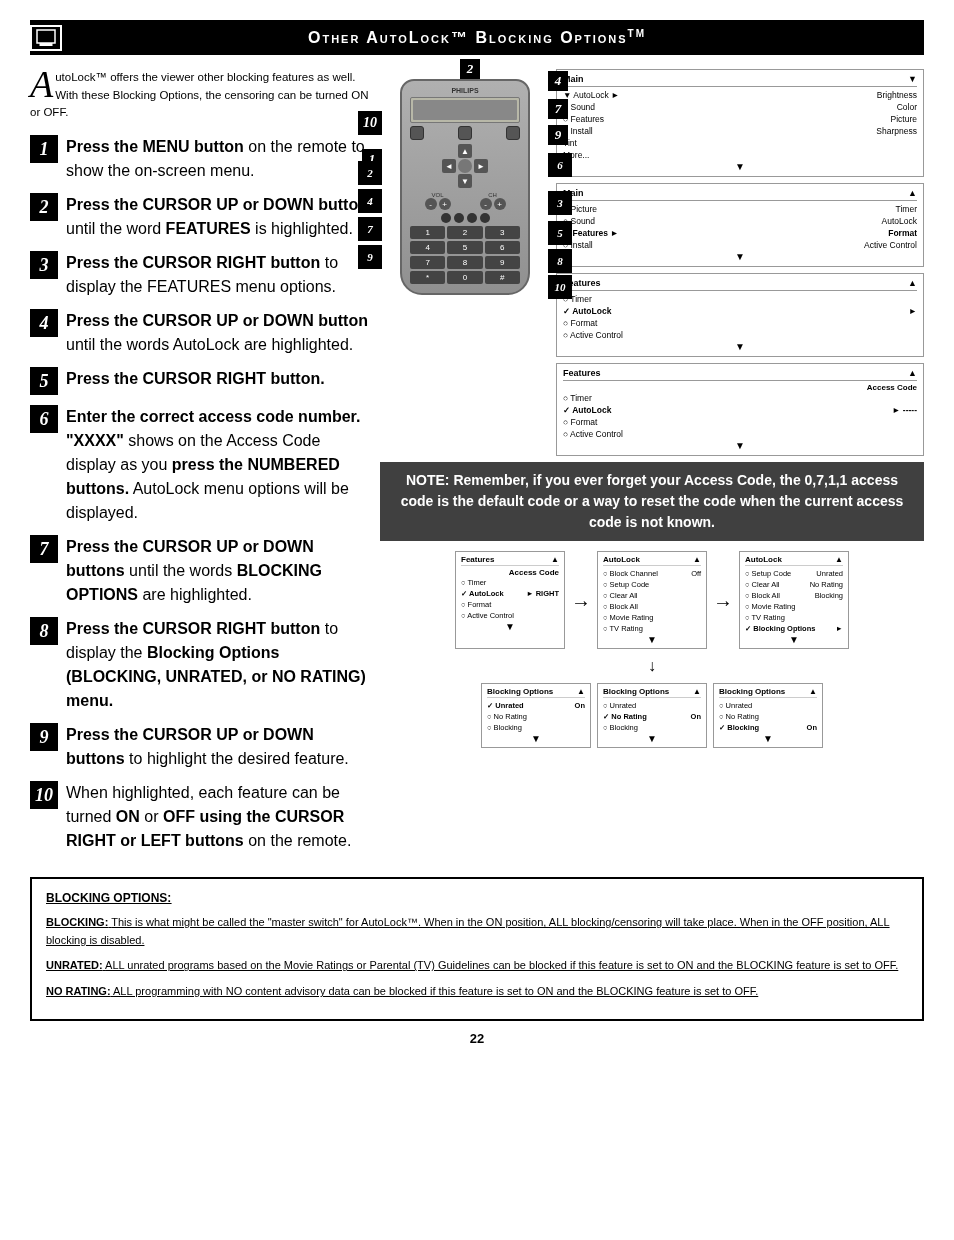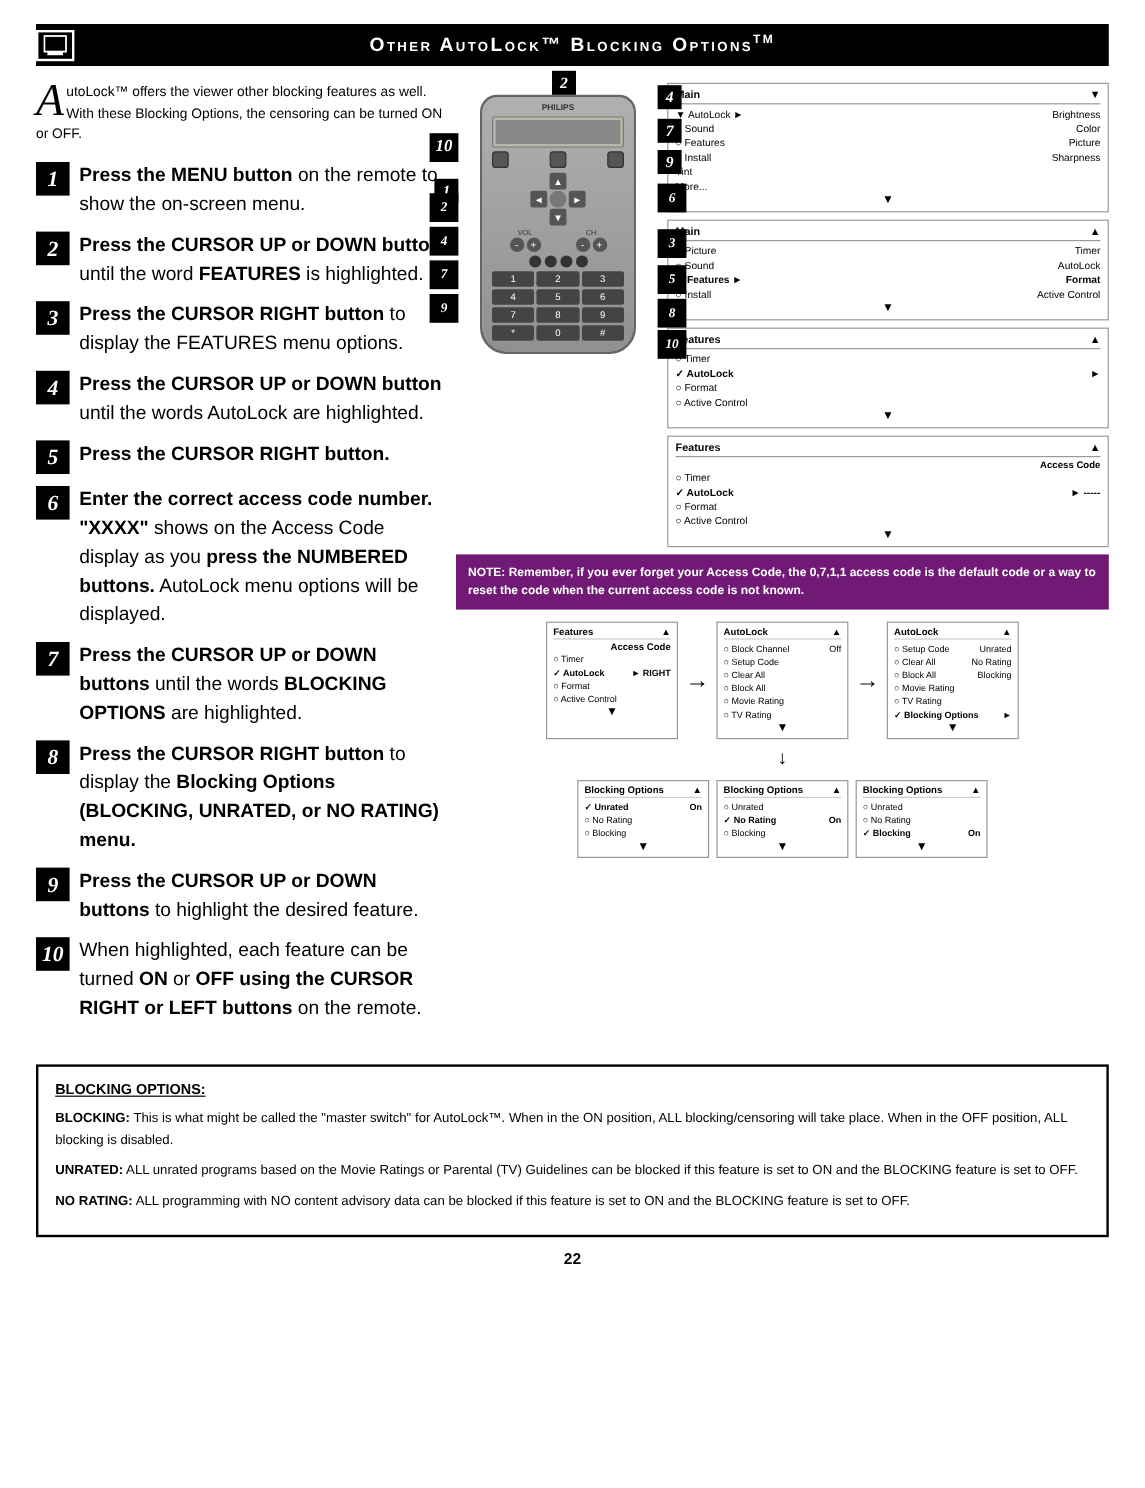--- a/index.html
+++ b/index.html
@@ -104,27 +104,28 @@
     .menu-box .menu-item {
       padding: 1px 0;
       font-size: 8.5px;
     }
     .menu-box .menu-row {
       display: flex;
       justify-content: space-between;
     }
     
     .note-box {
-      background: #701a75;
+      background: #404040;
       color: #fff;
       padding: 8px 10px;
-      font-size: 10px;
+      font-size: 14px;
       line-height: 1.5;
       margin-top: 6px;
       font-weight: bold;
+      text-align: center;
     }
     
     .bottom-diagrams {
       margin-top: 10px;
       display: flex;
       flex-direction: column;
       gap: 8px;
     }
     .menu-box-sm {
       border: 1px solid #999;
@@ -154,23 +155,24 @@
     }
     .arrow-down {
       text-align: center;
       font-size: 16px;
       color: #000;
     }
     
     .info-box {
       border: 2px solid #000;
       padding: 10px 14px;
-      margin-top: 24px;
+      margin-top: 14px;
       font-size: 11px;
       line-height: 1.6;
+      text-decoration: underline;
     }
     .info-box .section-title {
       font-weight: bold;
       font-size: 12px;
       margin-bottom: 6px;
       text-decoration: underline;
     }
     .info-box p {
       margin-bottom: 8px;
     }

